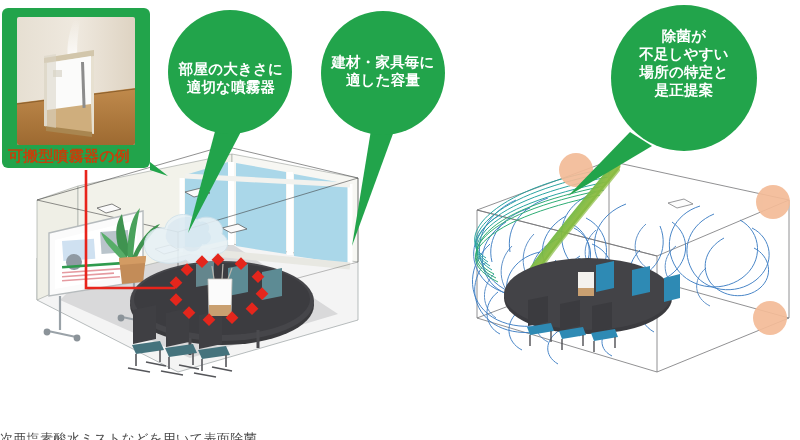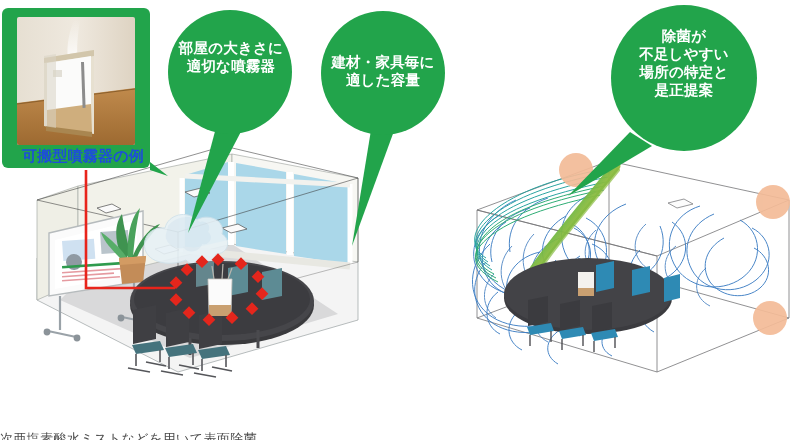--- a/index.html
+++ b/index.html
@@ -30,29 +30,29 @@
   .bub-txt{
     position:absolute;
     color:#ffffff;
     font-weight:bold;
     text-align:center;
     line-height:1.24;
     letter-spacing:.2px;
     white-space:pre-line;
     pointer-events:none;
   }
-  #bub1-txt{left:168px;top:40px;width:126px;font-size:14.5px;}
+  #bub1-txt{left:168px;top:61px;width:126px;font-size:14.5px;}
   #bub2-txt{left:320px;top:54px;width:126px;font-size:14.5px;}
   #bub3-txt{left:618px;top:28px;width:132px;font-size:14.5px;}
 
   #card-label{
     position:absolute;
     left:8px;top:147px;width:136px;
-    color:#1d4ed8;font-weight:bold;font-size:15px;
-    text-align:right;letter-spacing:.2px;
+    color:#c2410c;font-weight:bold;font-size:15px;
+    text-align:left;letter-spacing:.2px;
   }
 </style>
 </head>
 <body>
 
 <div id="stage">
 
 <svg width="800" height="440" viewBox="0 0 800 440">
   <defs>
     <clipPath id="photoClip">

